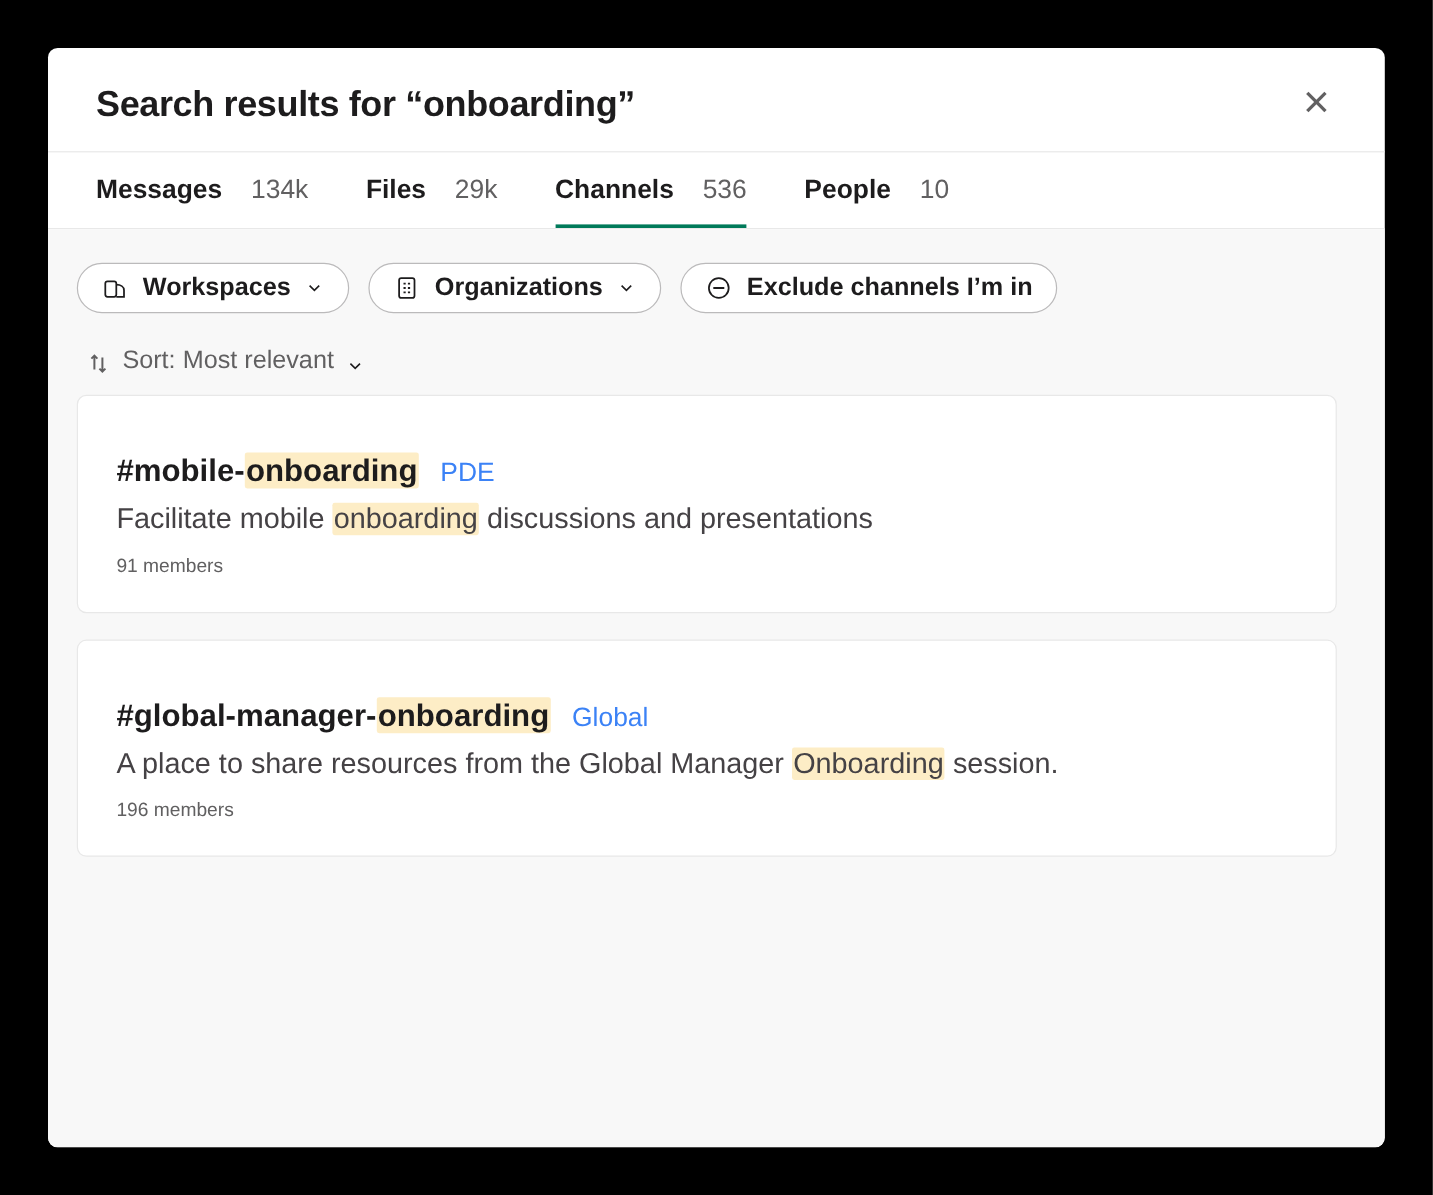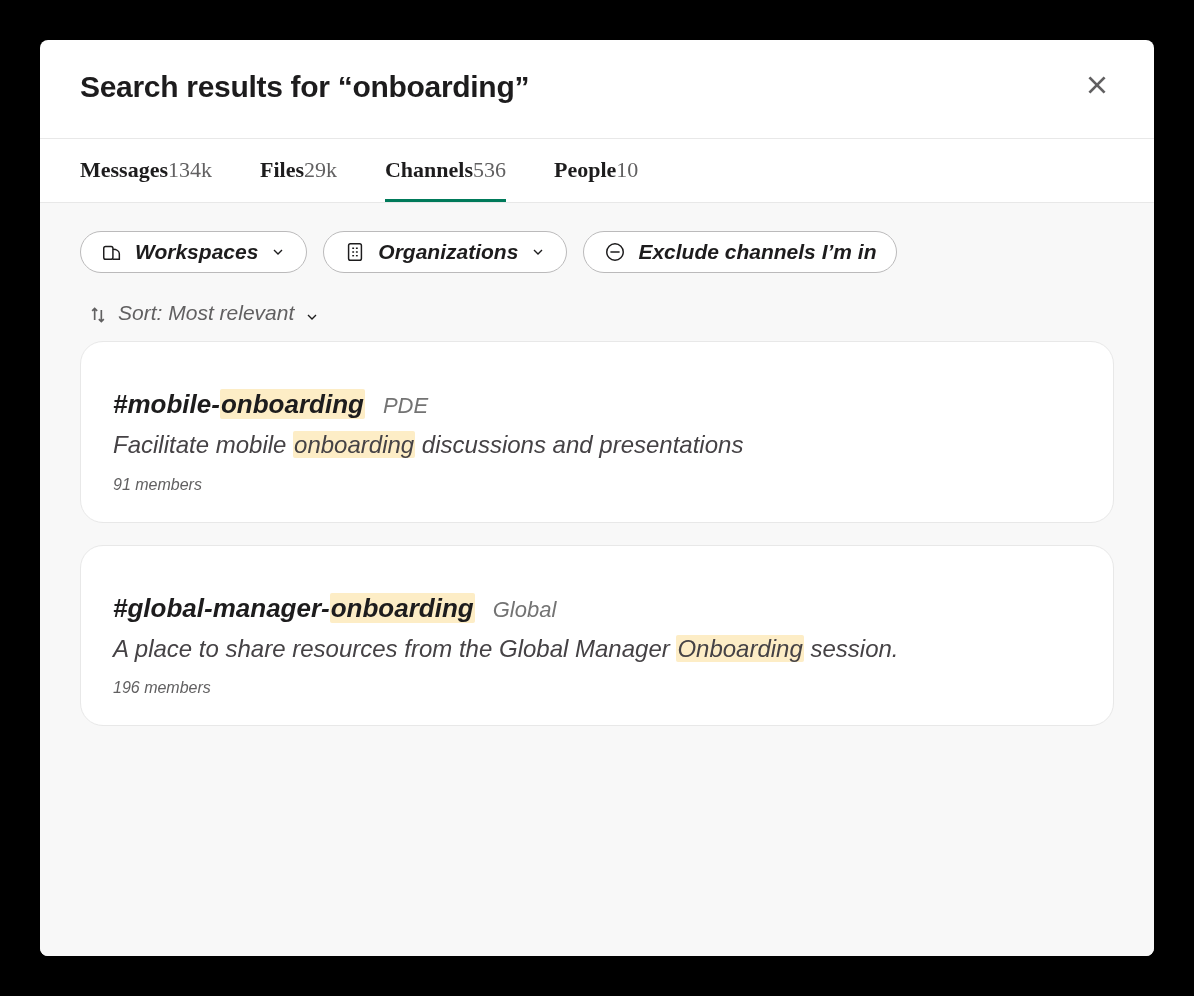--- a/index.html
+++ b/index.html
@@ -19,21 +19,21 @@
     .modal {
       background: #fff;
       width: 1114px;
       height: 916px;
       border-radius: 8px;
       overflow: hidden;
       display: flex;
       flex-direction: column;
     }
     .header {
-      padding: 28px 40px 32px 40px;
+      padding: 28px 40px 19px 40px;
       display: flex;
       justify-content: space-between;
       align-items: center;
       border-bottom: 1px solid #e8e8e8;
     }
     .title {
       font-size: 30px;
       font-weight: 900;
       color: #1d1c1d;
       letter-spacing: -0.3px;
@@ -52,41 +52,39 @@
       gap: 48px;
       padding: 0 40px;
       border-bottom: 1px solid #e8e8e8;
     }
     .tab {
       padding: 18px 0 16px 0;
       font-size: 22px;
       cursor: pointer;
       border-bottom: 3px solid transparent;
       display: flex;
-      gap: 0;
+      gap: 24px;
       align-items: baseline;
-      font-family: Liberation Serif, serif;
     }
     .tab-label {
       font-weight: 700;
       color: #1d1c1d;
     }
     .tab-count {
       color: #616061;
       font-weight: 400;
     }
     .tab.active {
       border-bottom-color: #007a5a;
     }
     .content {
       background: #f8f8f8;
       flex: 1;
-      padding: 28px 40px 0 40px;
+      padding: 28px 40px 0 24px;
       overflow: hidden;
-      font-style: italic;
     }
     .filters {
       display: flex;
       flex-wrap: wrap;
       gap: 16px;
       margin-bottom: 28px;
     }
     .filter-pill {
       background: #fff;
       border: 1px solid #bbbabb;
@@ -134,38 +132,38 @@
       font-weight: 400;
     }
     .results {
       display: flex;
       flex-direction: column;
       gap: 22px;
     }
     .result-card {
       background: #fff;
       border: 1px solid #e8e8e8;
-      border-radius: 23px;
+      border-radius: 8px;
       padding: 26px 32px 28px 32px;
       cursor: pointer;
     }
     .result-title-row {
       display: flex;
       align-items: baseline;
       gap: 18px;
       margin-bottom: 8px;
     }
     .channel-name {
       font-size: 26px;
       font-weight: 900;
       color: #1d1c1d;
     }
     .channel-workspace {
       font-size: 22px;
-      color: #737373;
+      color: #3b82f6;
       font-weight: 400;
       margin-top: 25px;
     }
     .channel-desc {
       font-size: 24px;
       color: #454245;
       margin-bottom: 14px;
       line-height: 1.4;
     }
     .channel-members {

